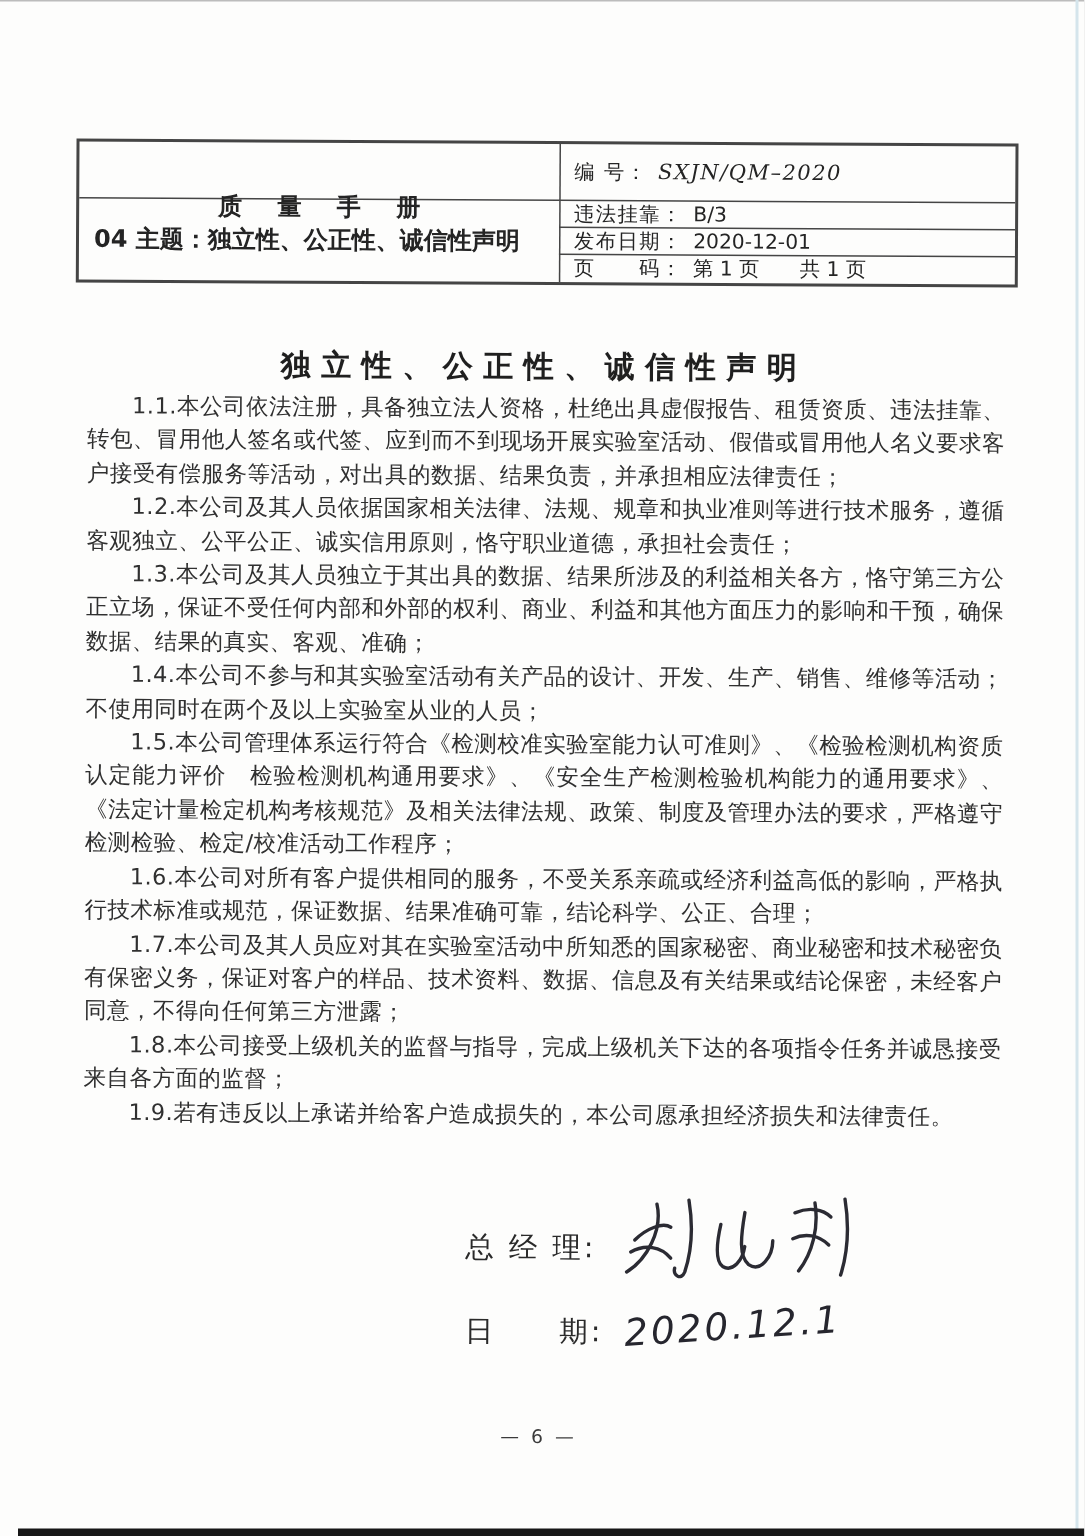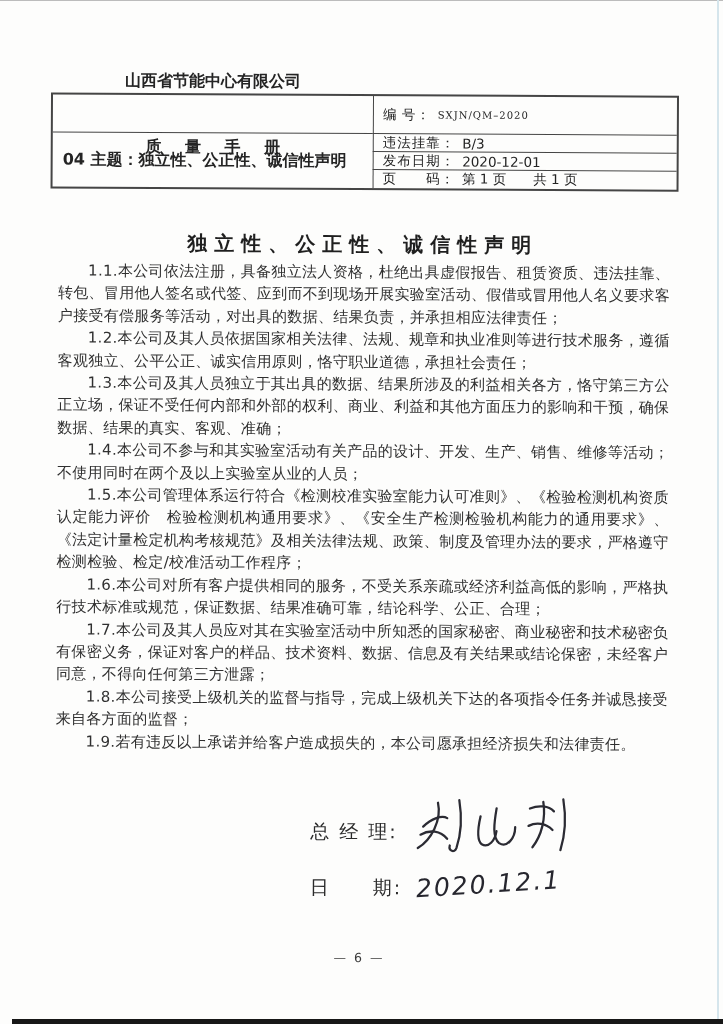--- a/index.html
+++ b/index.html
@@ -26,22 +26,22 @@
   .cell-company{grid-column:1;grid-row:1;border-bottom:1px solid #454545;
     flex-direction:column;justify-content:center;font-weight:bold;font-size:16px;line-height:18px;}
   .manual-title{letter-spacing:9px;text-indent:9px;margin-top:48px;}
   .cell-subject{grid-column:1;grid-row:2/5;padding-left:10px;font-weight:bold;font-size:16px;}
   .cell-subject .subject-label{margin-right:0;white-space:pre;}
   .rcell{border-left:1px solid #454545;padding-left:9px;font-size:13.5px;gap:7px;}
   .cell-docno{grid-column:2;grid-row:1;border-bottom:1px solid #454545;}
   .cell-rev{grid-column:2;grid-row:2;border-bottom:1px solid #454545;}
   .cell-issue{grid-column:2;grid-row:3;border-bottom:1px solid #454545;}
   .cell-page{grid-column:2;grid-row:4;}
-  .rlabel{white-space:pre;letter-spacing:1px;font-family:Liberation Serif, serif;}
-  .docno-value{font-family:"DejaVu Serif",serif;font-size:10px;letter-spacing:1px;}
+  .rlabel{white-space:pre;letter-spacing:1px;}
+  .docno-value{font-family:"DejaVu Serif",serif;font-style:italic;font-size:14px;letter-spacing:1px;}
   .rvalue{white-space:pre;}
 
   
   .doc-title{position:absolute;top:231px;left:0;width:100%;text-align:center;
     font-size:20px;font-weight:bold;letter-spacing:7px;color:#1f1f1f;}
 
   
   .body-text{position:absolute;left:57px;top:261px;width:612px;
     font-size:15px;line-height:22.4px;text-align:justify;letter-spacing:0.3px;color:#303030;}
   .body-text p{margin:0;text-indent:2em;}
@@ -59,21 +59,20 @@
     font-size:12.5px;letter-spacing:2px;color:#3a3a3a;}
 </style>
 </head>
 <body>
 
 <div class="page">
   <div class="sheet">
 
     <div class="header-table">
       <div class="cell cell-company">
-        <div>山西省节能中心有限公司</div>
         <div class="manual-title">质 量 手 册</div>
       </div>
       <div class="cell cell-subject">
         <span class="subject-label">04 主题：</span>
         <span>独立性、公正性、诚信性声明</span>
       </div>
       <div class="cell rcell cell-docno">
         <span class="rlabel">编 号：</span>
         <span class="docno-value">SXJN/QM–2020</span>
       </div>

